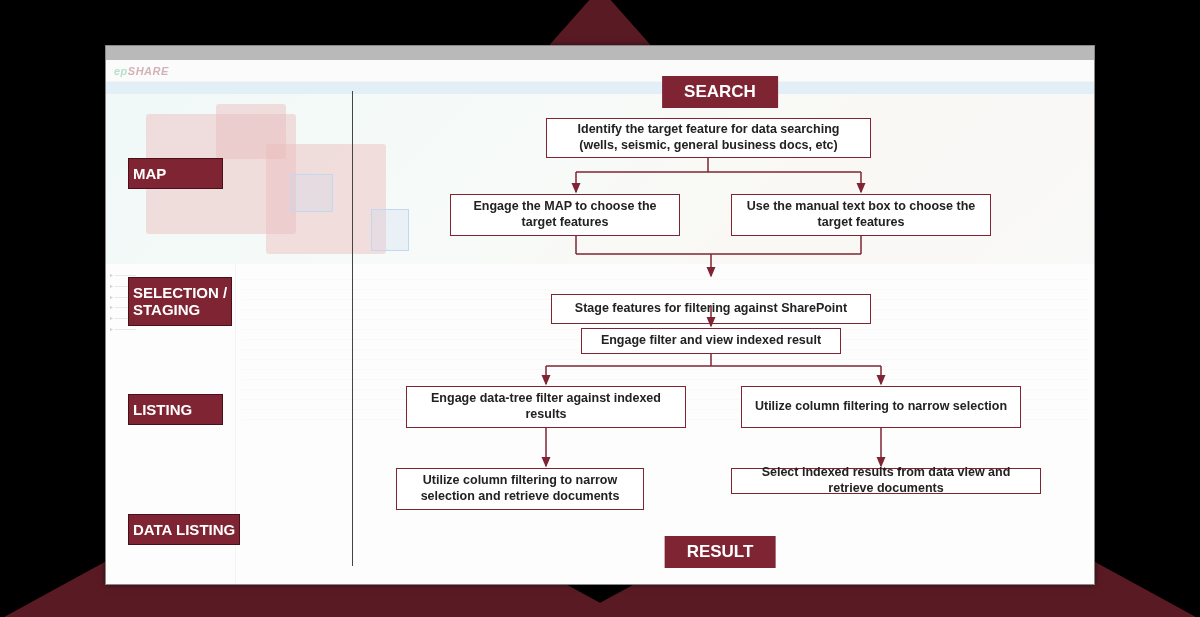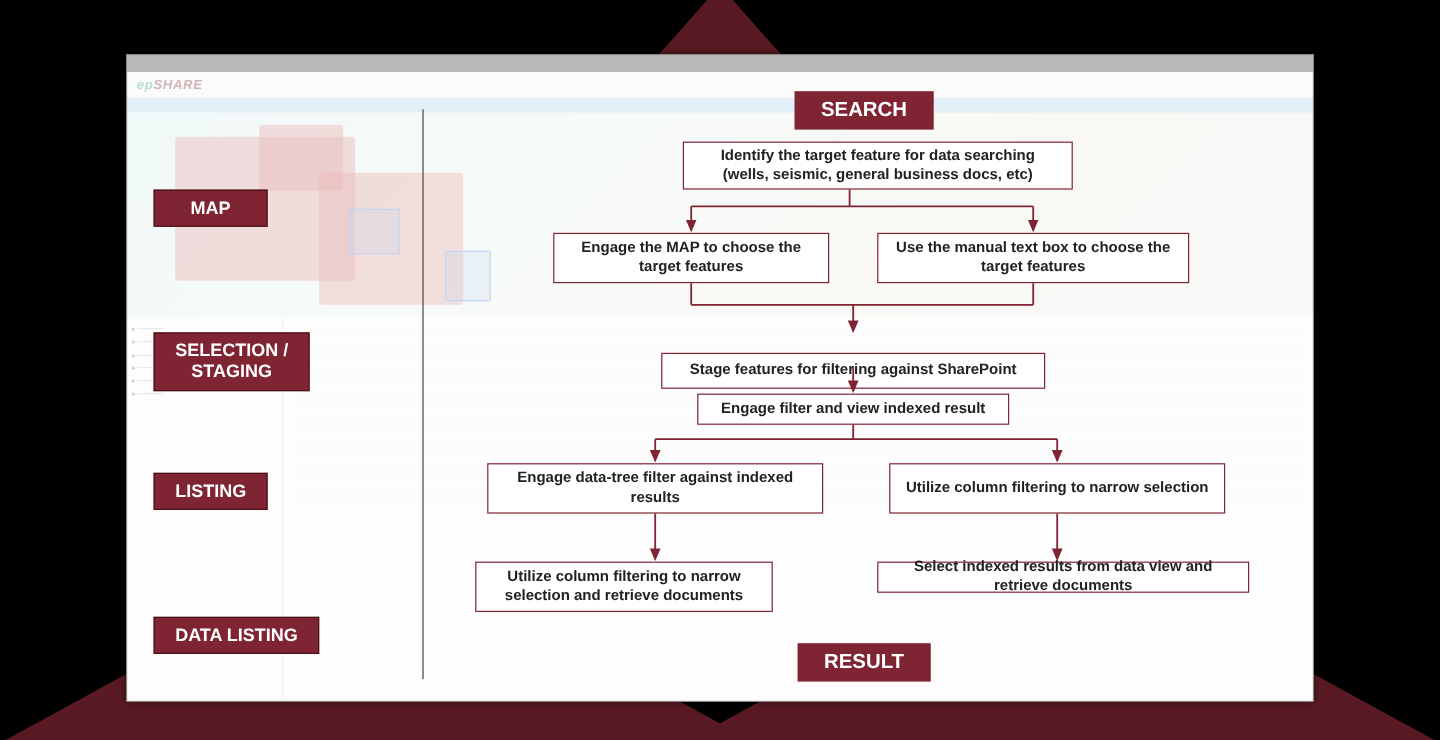--- a/index.html
+++ b/index.html
@@ -96,22 +96,22 @@
   
   .vdiv{
     position:absolute;left:246px;top:45px;bottom:18px;
     width:1px;background:#444;
   }
   
   .region-label{
     position:absolute;left:22px;
     background:var(--maroon);color:#fff;
     font-weight:700;font-size:15px;
-    padding:6px 17px;border:1px solid #4a0f18;
-    text-align:center;
+    padding:6px 4px;border:1px solid #4a0f18;
+    text-align:left;
     min-width:95px;
   }
   
   .badge{
     position:absolute;left:50%;transform:translateX(calc(-50% + 120px));
     background:var(--maroon);color:#fff;font-weight:700;font-size:17px;
     padding:6px 22px;
   }
   
   .node{
@@ -184,22 +184,22 @@
     <div class="vdiv"></div>
 
     <div class="region-label" style="top:112px">MAP</div>
     <div class="region-label" style="top:231px;line-height:1.15;white-space:pre-line">SELECTION /<br>STAGING</div>
     <div class="region-label" style="top:348px">LISTING</div>
     <div class="region-label" style="top:468px">DATA LISTING</div>
 
     <div class="badge" style="top:490px">RESULT</div>
     <div class="badge" style="top:30px">SEARCH</div>
 
-    <div class="node" style="left:463px;top:72px;width:325px;height:40px">Identify the target feature for data searching (wells, seismic, general business docs, etc)</div>
-    <div class="node" style="left:355px;top:148px;width:230px;height:42px">Engage the MAP to choose the target features</div>
+    <div class="node" style="left:440px;top:72px;width:325px;height:40px">Identify the target feature for data searching (wells, seismic, general business docs, etc)</div>
+    <div class="node" style="left:344px;top:148px;width:230px;height:42px">Engage the MAP to choose the target features</div>
     <div class="node" style="left:625px;top:148px;width:260px;height:42px">Use the manual text box to choose the target features</div>
     <div class="node" style="left:445px;top:248px;width:320px;height:30px">Stage features for filtering against SharePoint</div>
     <div class="node" style="left:475px;top:282px;width:260px;height:26px">Engage filter and view indexed result</div>
     <div class="node" style="left:300px;top:340px;width:280px;height:42px">Engage data-tree filter against indexed results</div>
     <div class="node" style="left:635px;top:340px;width:280px;height:42px">Utilize column filtering to narrow selection</div>
     <div class="node" style="left:290px;top:422px;width:248px;height:42px">Utilize column filtering to narrow selection and retrieve documents</div>
     <div class="node" style="left:625px;top:422px;width:310px;height:26px">Select indexed results from data view and retrieve documents</div>
 
     <svg class="conn">
       <defs>

